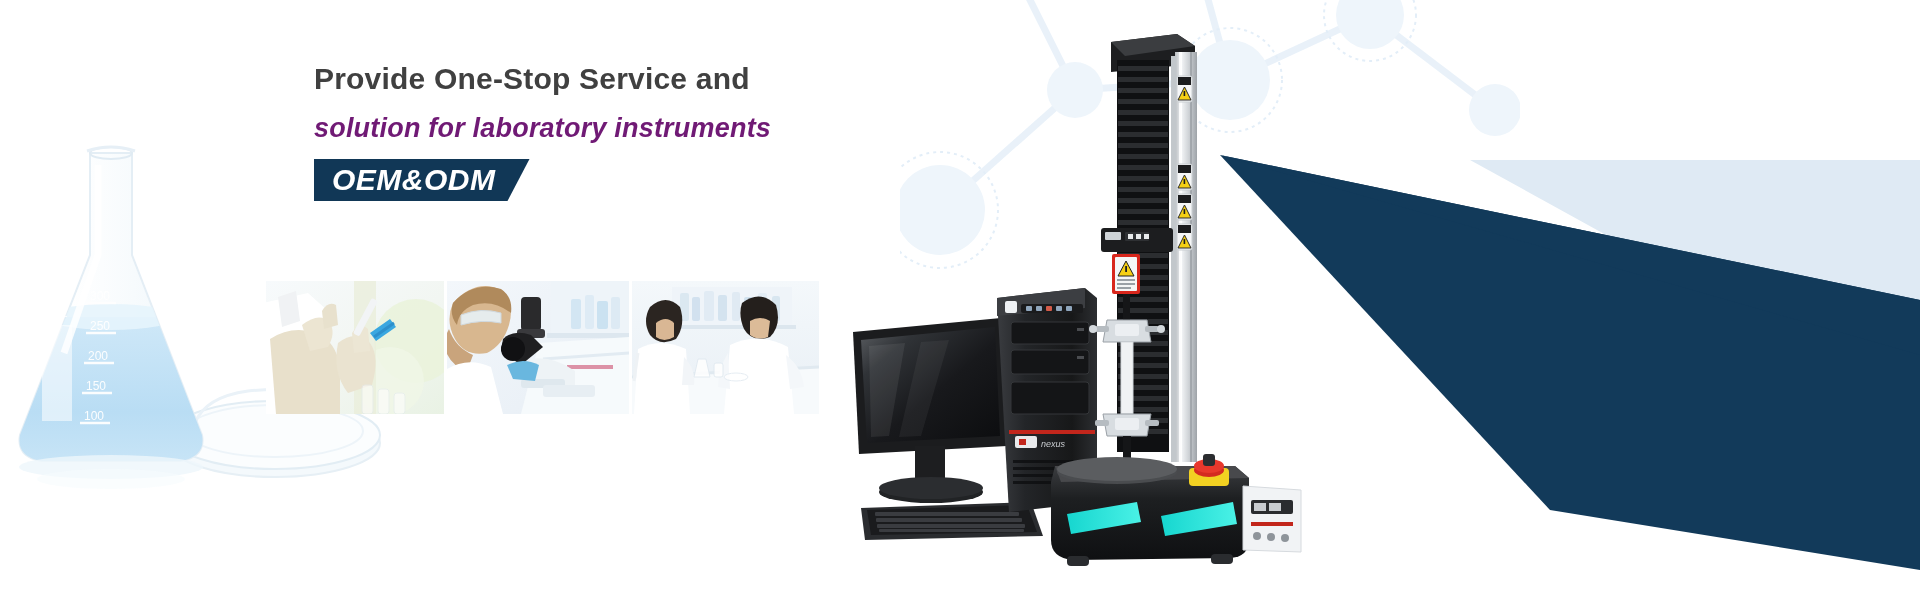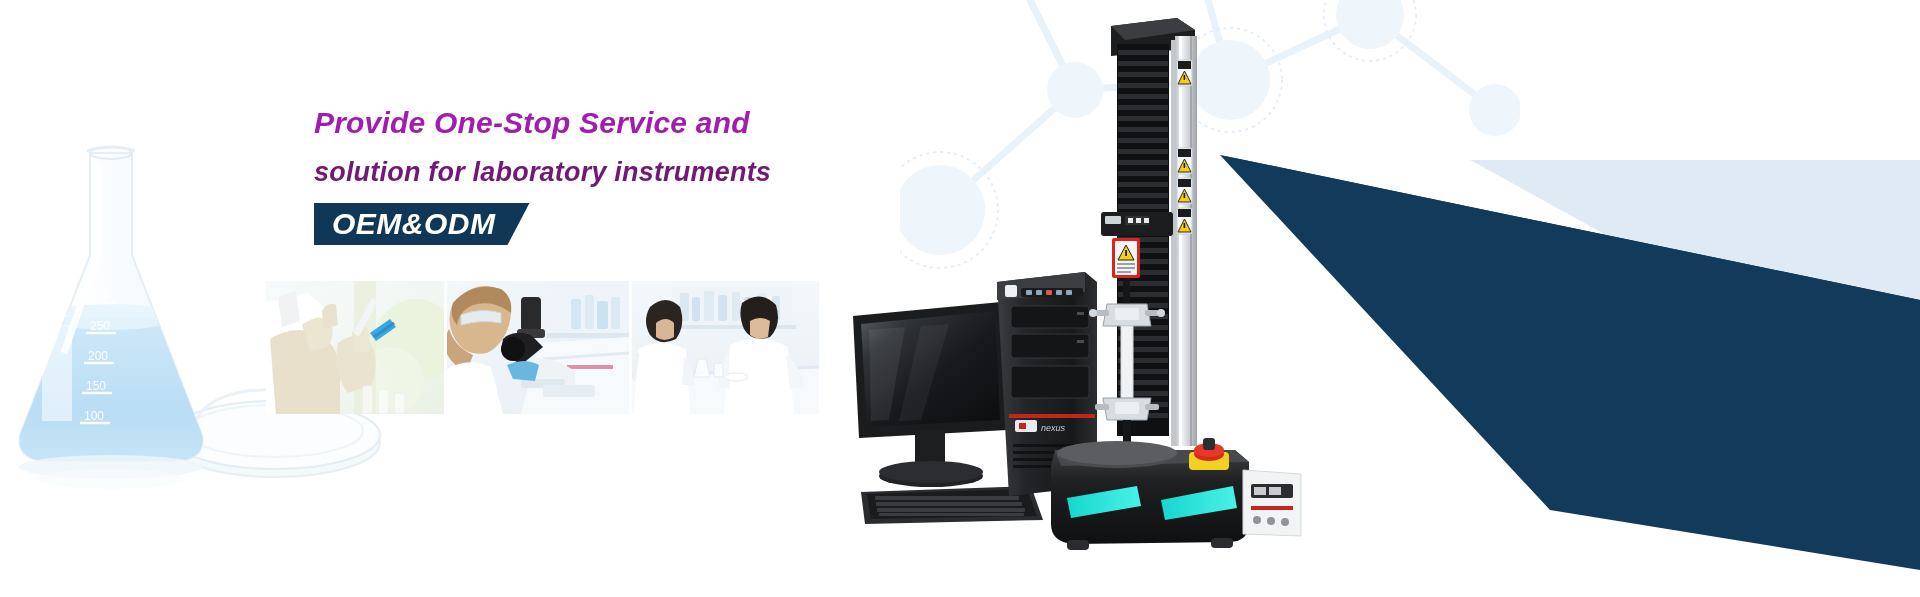--- a/index.html
+++ b/index.html
@@ -38,26 +38,24 @@
   }
 
   
   .text-block{
     position:absolute; left:314px; top:55px;
     width:720px;
   }
   .headline-1{
     font-size:30px;
     font-weight:bold;
-    font-style:italic;
-    color:#a21caf;
+    color:#404040;
     letter-spacing:0.2px;
     line-height:48px;
     white-space:nowrap;
-    margin-top:44px;
   }
   .headline-2{
     font-size:27px;
     font-weight:bold;
     font-style:italic;
     color:#701a75;
     letter-spacing:0.2px;
     line-height:50px;
     white-space:nowrap;
   }
@@ -99,21 +97,21 @@
     overflow:hidden;
     background:#eef3f7;
   }
   .photo.p1{ width:178px; }
   .photo.p2{ width:182px; }
   .photo.p3{ width:187px; }
   .photo svg{ display:block; }
 
   
   .equipment{
-    position:absolute; left:845px; top:0px;
+    position:absolute; left:845px; top:16px;
     width:620px; height:448px;
     pointer-events:none;
   }
 </style>
 </head>
 <body>
 
 <div class="banner">
 
   <div class="watermark">

